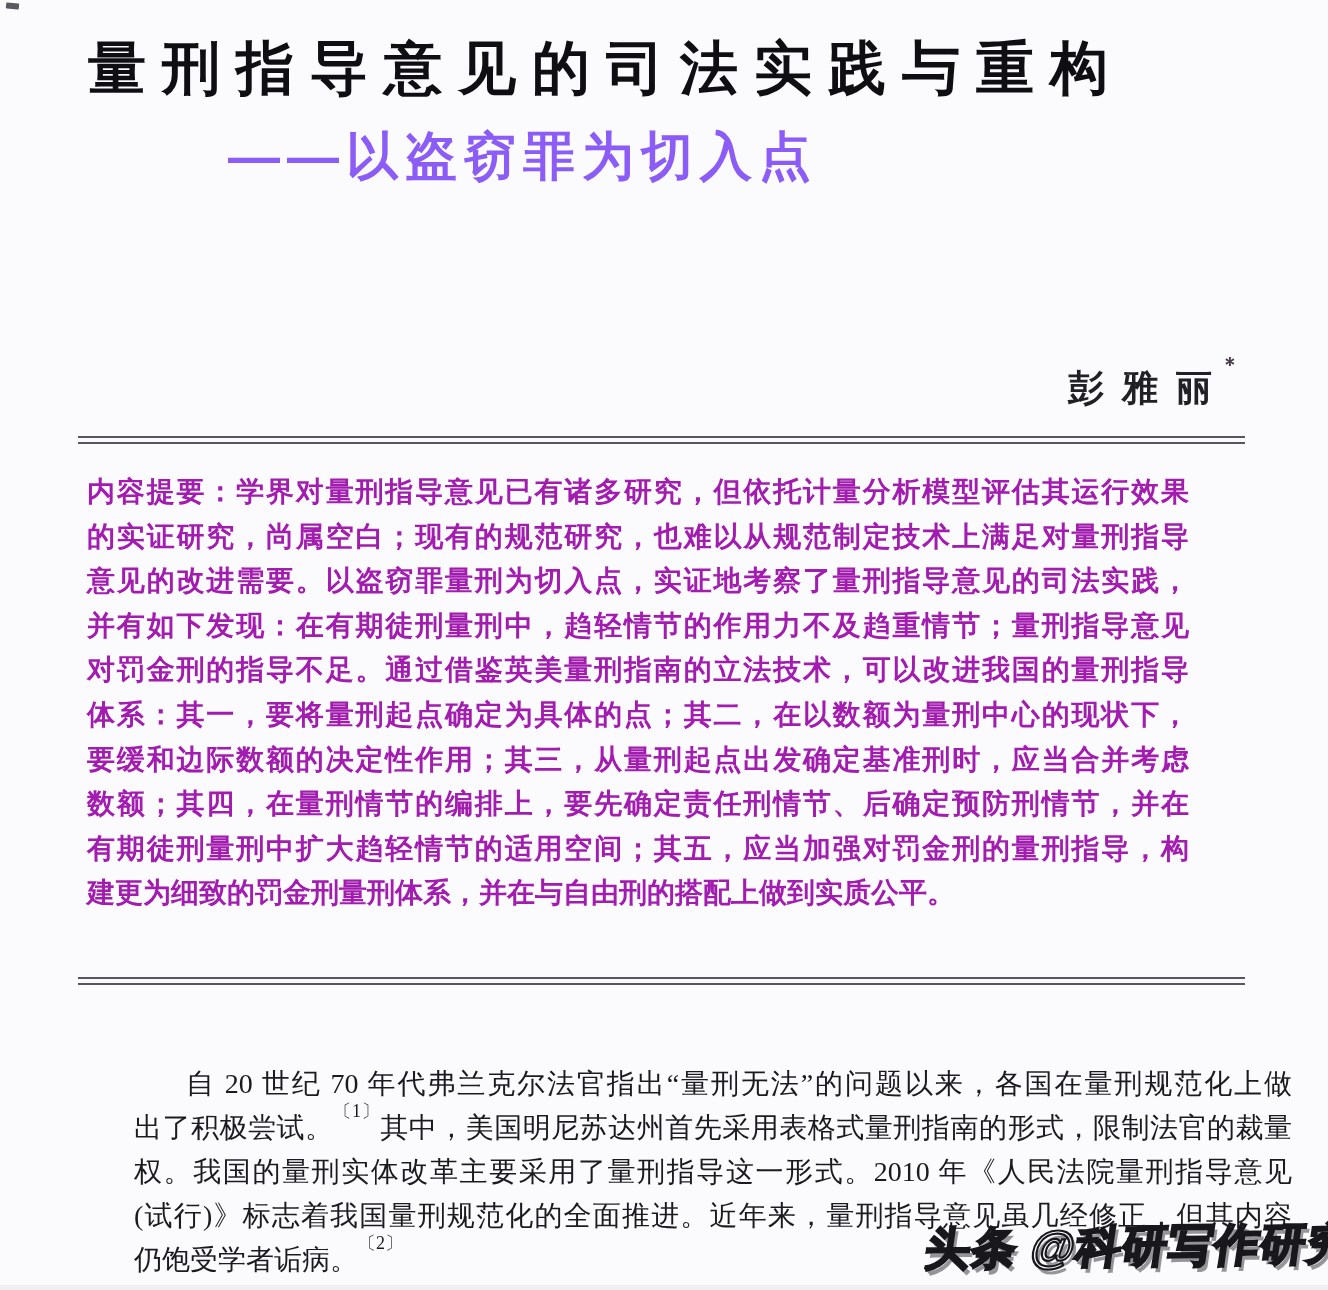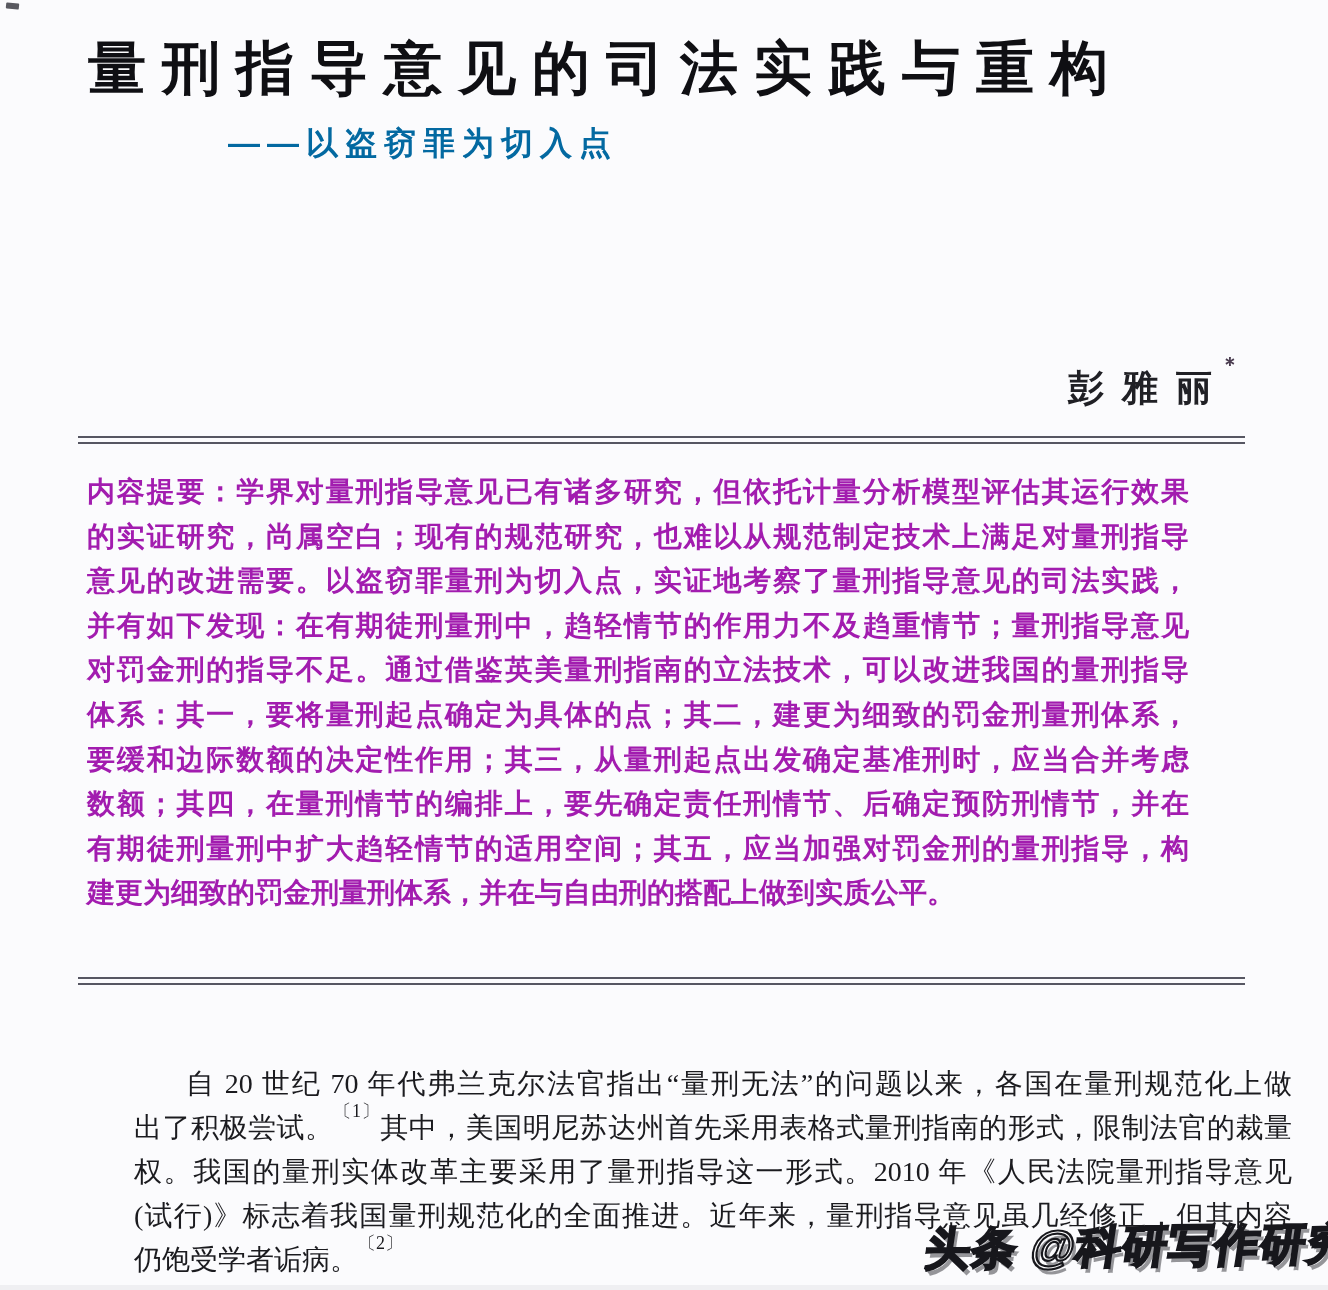--- a/index.html
+++ b/index.html
@@ -18,22 +18,22 @@
     background: #3c3c44; border-radius: 1px;
     transform: rotate(6deg); opacity: .85;
   }
   .title {
     position: absolute; left: 88px; top: 30px; margin: 0;
     font-size: 58px; font-weight: 700; letter-spacing: 16px;
     color: #0f0f13; white-space: nowrap;
   }
   .subtitle {
     position: absolute; left: 228px; top: 122px;
-    font-size: 32px; font-weight: 600; letter-spacing: 7px;
-    color: #0369a1; white-space: nowrap;
+    font-size: 52px; font-weight: 600; letter-spacing: 7px;
+    color: #8b5cf6; white-space: nowrap;
   }
   .author {
     position: absolute; left: 1068px; top: 364px;
     font-size: 36px; font-weight: 700; letter-spacing: 4px;
     color: #202025; white-space: nowrap;
   }
   .author .mark {
     font-size: 20px; position: relative; top: -16px; left: 4px;
     color: #4a3c50; letter-spacing: 0;
   }
@@ -102,21 +102,21 @@
   </div>
 
   <div class="dline dline1"></div>
 
   <div class="abstract" id="abstract">
       <div class="a-line">内容提要：学界对量刑指导意见已有诸多研究，但依托计量分析模型评估其运行效果</div>
       <div class="a-line">的实证研究，尚属空白；现有的规范研究，也难以从规范制定技术上满足对量刑指导</div>
       <div class="a-line">意见的改进需要。以盗窃罪量刑为切入点，实证地考察了量刑指导意见的司法实践，</div>
       <div class="a-line">并有如下发现：在有期徒刑量刑中，趋轻情节的作用力不及趋重情节；量刑指导意见</div>
       <div class="a-line">对罚金刑的指导不足。通过借鉴英美量刑指南的立法技术，可以改进我国的量刑指导</div>
-      <div class="a-line">体系：其一，要将量刑起点确定为具体的点；其二，建更为细致的罚金刑量刑体系，</div>
+      <div class="a-line">体系：其一，要将量刑起点确定为具体的点；其二，在以数额为量刑中心的现状下，</div>
       <div class="a-line">要缓和边际数额的决定性作用；其三，从量刑起点出发确定基准刑时，应当合并考虑</div>
       <div class="a-line">数额；其四，在量刑情节的编排上，要先确定责任刑情节、后确定预防刑情节，并在</div>
       <div class="a-line">有期徒刑量刑中扩大趋轻情节的适用空间；其五，应当加强对罚金刑的量刑指导，构</div>
       <div class="a-line no-just">建更为细致的罚金刑量刑体系，并在与自由刑的搭配上做到实质公平。</div>
     </div>
 
   <div class="dline dline2"></div>
 
   <div class="body-text" id="bodytext">
       <div class="b-line indent"><span>自 20 世纪 70 年代弗兰克尔法官指出“量刑无法”的问题以来，各国在量刑规范化上做</span></div>

